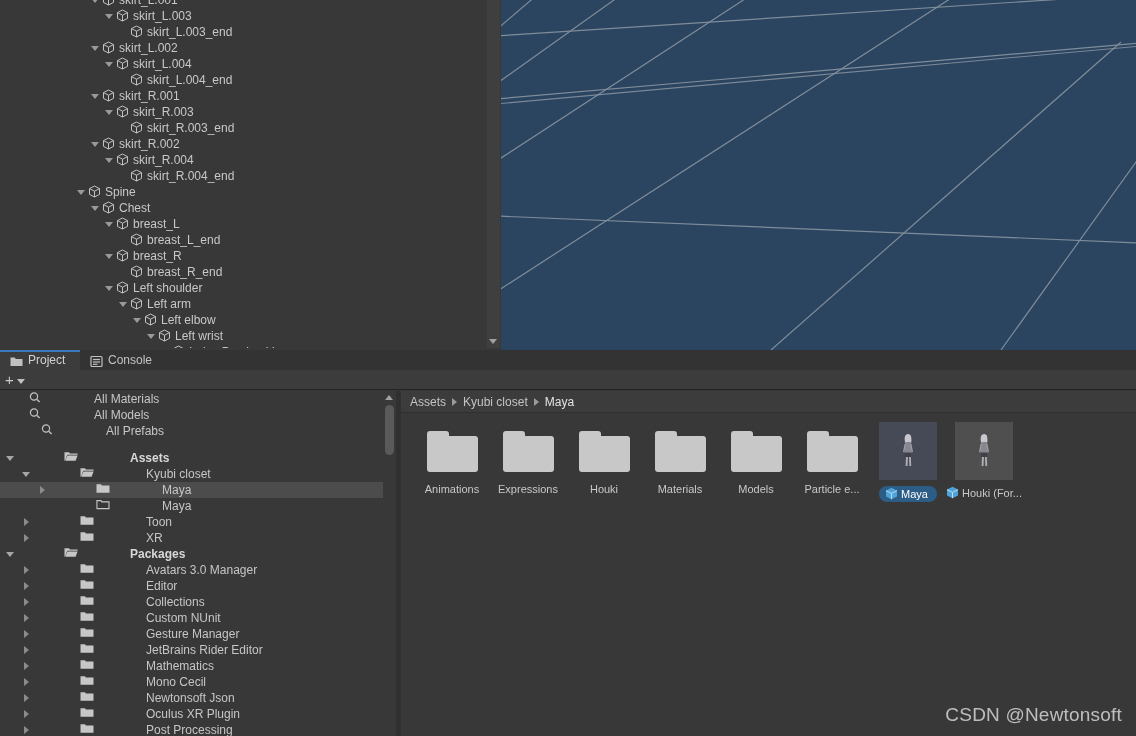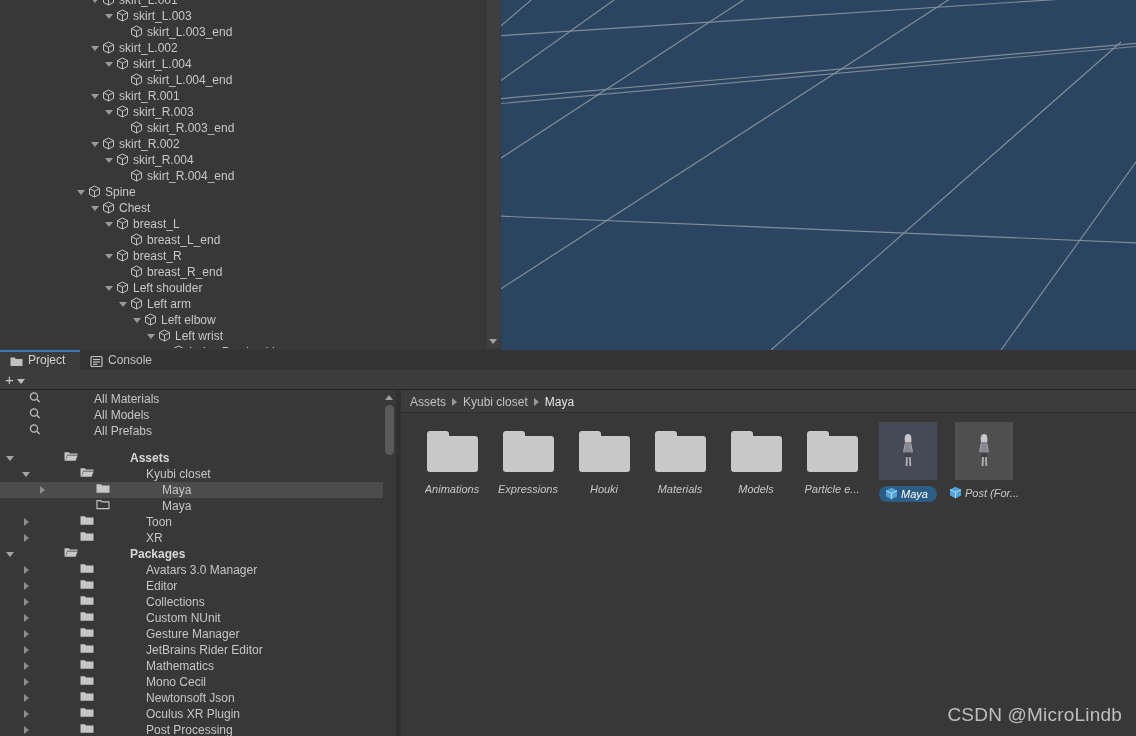--- a/index.html
+++ b/index.html
@@ -174,21 +174,21 @@
   }
   .gfolder .body {
     position: absolute; left: 0; top: 5px; width: 51px; height: 36px;
     background: #c8c8c8; border-radius: 3px;
   }
   .gthumb-img {
     width: 58px; height: 58px; position: relative; overflow: hidden;
   }
   .glabel {
     margin-top: 3px; font-size: 11px; color: #c8c8c8; text-align: center;
-    max-width: 76px; white-space: nowrap; overflow: hidden; font-style: italic;
+    max-width: 76px; white-space: nowrap; overflow: hidden;
   }
   .glabel.pill {
     background: #2c5d87; color: #ffffff; border-radius: 9px;
     padding: 1px 9px 2px 6px; display: inline-flex; align-items: center; gap: 3px;
   }
   .glabel.plain { display: inline-flex; align-items: center; gap: 3px; }
   .prefab-ico { width: 13px; height: 13px; }
 
   
   #watermark {
@@ -502,21 +502,21 @@
             </svg></span>
           <span class="plabel">All Materials</span>
         </div>
         <div class="prow" style="padding-left: 28px;">
           <span class="picon"><svg width="14" height="13" viewBox="0 0 14 13">
               <circle cx="6" cy="5.5" r="3.6" fill="none" stroke="#c2c2c2" stroke-width="1.2"></circle>
               <line x1="8.7" y1="8.3" x2="11.6" y2="11" stroke="#c2c2c2" stroke-width="1.4"></line>
             </svg></span>
           <span class="plabel">All Models</span>
         </div>
-        <div class="prow" style="padding-left: 28px;">
+        <div class="prow" style="padding-left: 40px;">
           <span class="picon"><svg width="14" height="13" viewBox="0 0 14 13">
               <circle cx="6" cy="5.5" r="3.6" fill="none" stroke="#c2c2c2" stroke-width="1.2"></circle>
               <line x1="8.7" y1="8.3" x2="11.6" y2="11" stroke="#c2c2c2" stroke-width="1.4"></line>
             </svg></span>
           <span class="plabel">All Prefabs</span>
         </div>
         <div style="height: 11px;"></div>
         <div class="prow bold" style="padding-left: 4px;">
           <span class="pfold open"></span>
           <span class="picon"><svg width="14" height="13" viewBox="0 0 14 13">
@@ -753,21 +753,21 @@
           <path d="M32.4 21.5 l1.6 8.5 -1.4 .4 -1.6 -8.4 z" fill="#a9a4ad"></path>
           <path d="M26.4 13.6 q2.6 -3.4 5.4 0 l.6 7.2 q-3 -2 -6.4 0 z" fill="#d8d4dc"></path>
         </g>
       </svg></div>
             </div>
             <div class="glabel"><span class="glabel plain">
                 <span class="prefab-ico"><svg width="13" height="13" viewBox="0 0 13 13">
   <path d="M6.5 0.8 12 3.6v5.8L6.5 12.2 1 9.4V3.6z" fill="#4fa3d8"></path>
   <path d="M1 3.6 6.5 6.4 12 3.6M6.5 6.4v5.8" fill="none" stroke="#bfe2f5" stroke-width="0.9"></path>
 </svg></span>
-                <span>Post (For...</span>
+                <span>Houki (For...</span>
               </span></div>
           </div>
         </div>
     </div>
   </div>
 
-  <div id="watermark">CSDN @MicroLindb</div>
+  <div id="watermark">CSDN @Newtonsoft</div>
 </div>
 
 </body></html>

